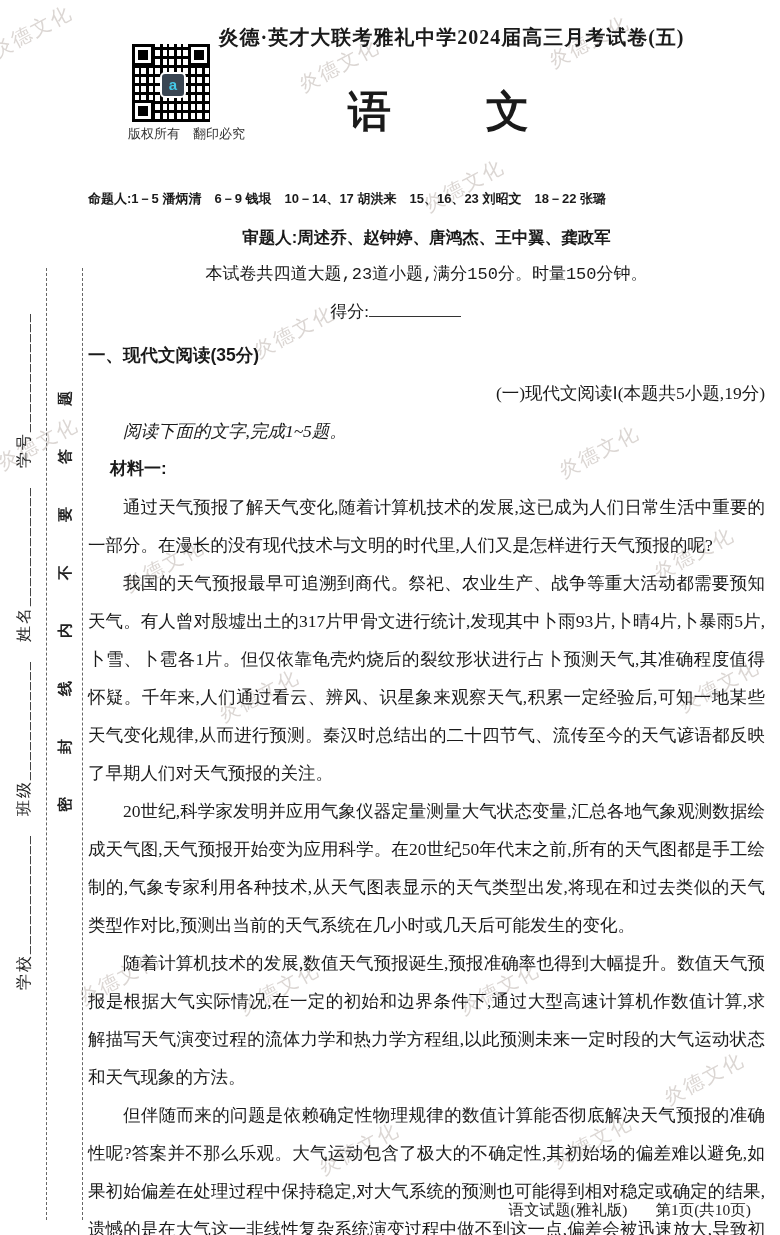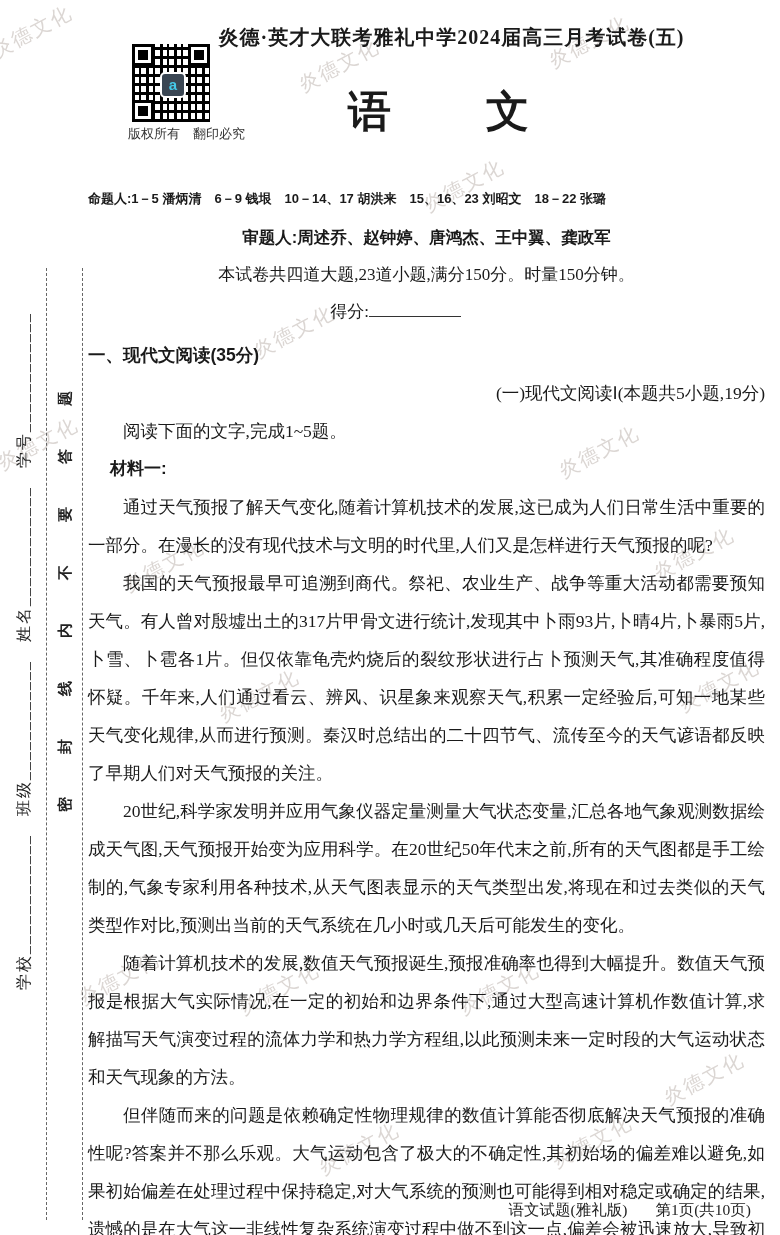--- a/index.html
+++ b/index.html
@@ -86,30 +86,30 @@
   .setters-line{
     margin-top:46px;
     font-family:"Liberation Sans",sans-serif;
     font-size:13px;font-weight:bold;line-height:38px;
   }
   .reviewers-line{
     text-align:center;
     font-family:"Liberation Sans",sans-serif;
     font-size:16.5px;font-weight:bold;line-height:38px;
   }
-  .exam-info{text-align:center;font-size:17px;line-height:38px;}
+  .exam-info{text-align:center;font-size:17px;line-height:38px;font-family:Liberation Mono, monospace;}
   .score-row{text-align:center;padding-right:62px;font-size:17px;line-height:36px;}
   .score-blank{display:inline-block;width:92px;border-bottom:1px solid #333;height:15px;}
   
   .section-title{
     font-family:"Liberation Sans",sans-serif;
     font-weight:bold;font-size:17.5px;line-height:38px;margin-top:6px;
   }
   .subsection-title{font-size:17.5px;line-height:38px;padding-left:2em;text-align:right;}
-  .instruction{font-size:17.5px;line-height:38px;padding-left:2em;}
+  .instruction{font-size:17.5px;line-height:38px;padding-left:2em;font-style:italic;}
   .material-label{
     font-family:"Liberation Sans",sans-serif;
     font-weight:bold;font-size:17px;line-height:38px;padding-left:1.3em;
   }
   .body-para{
     margin:0;font-size:17.5px;line-height:38px;
     text-align:justify;text-indent:2em;
   }
   
   .footer{

